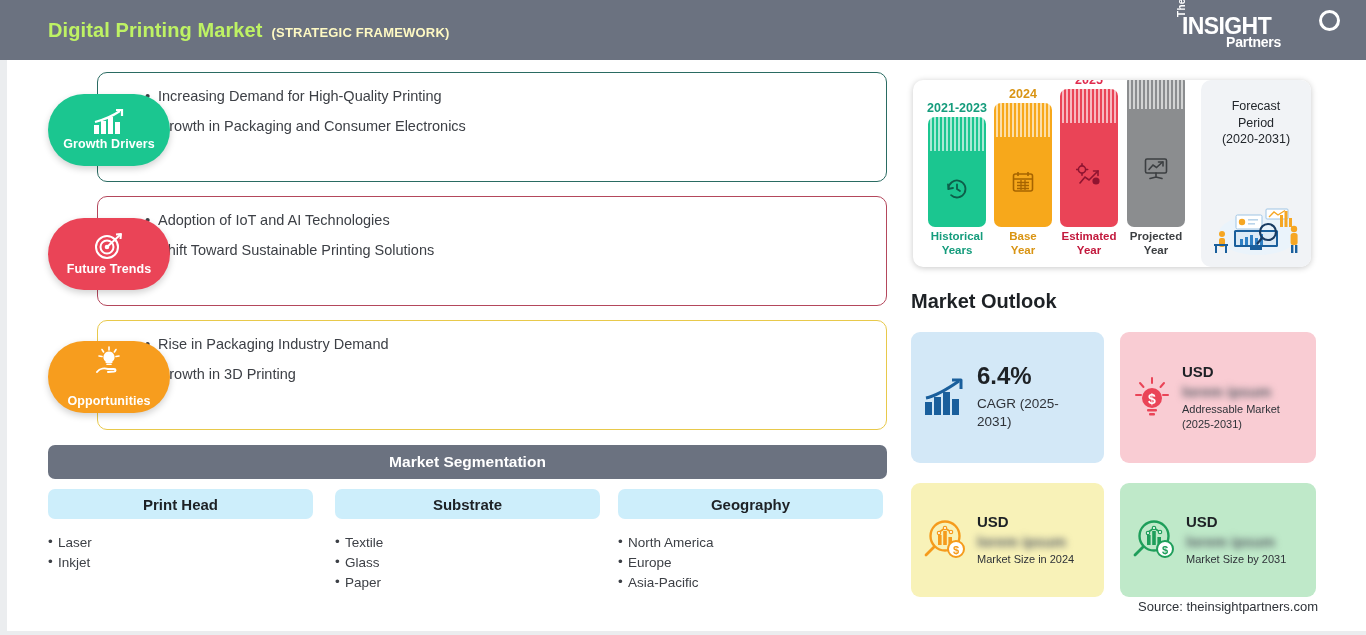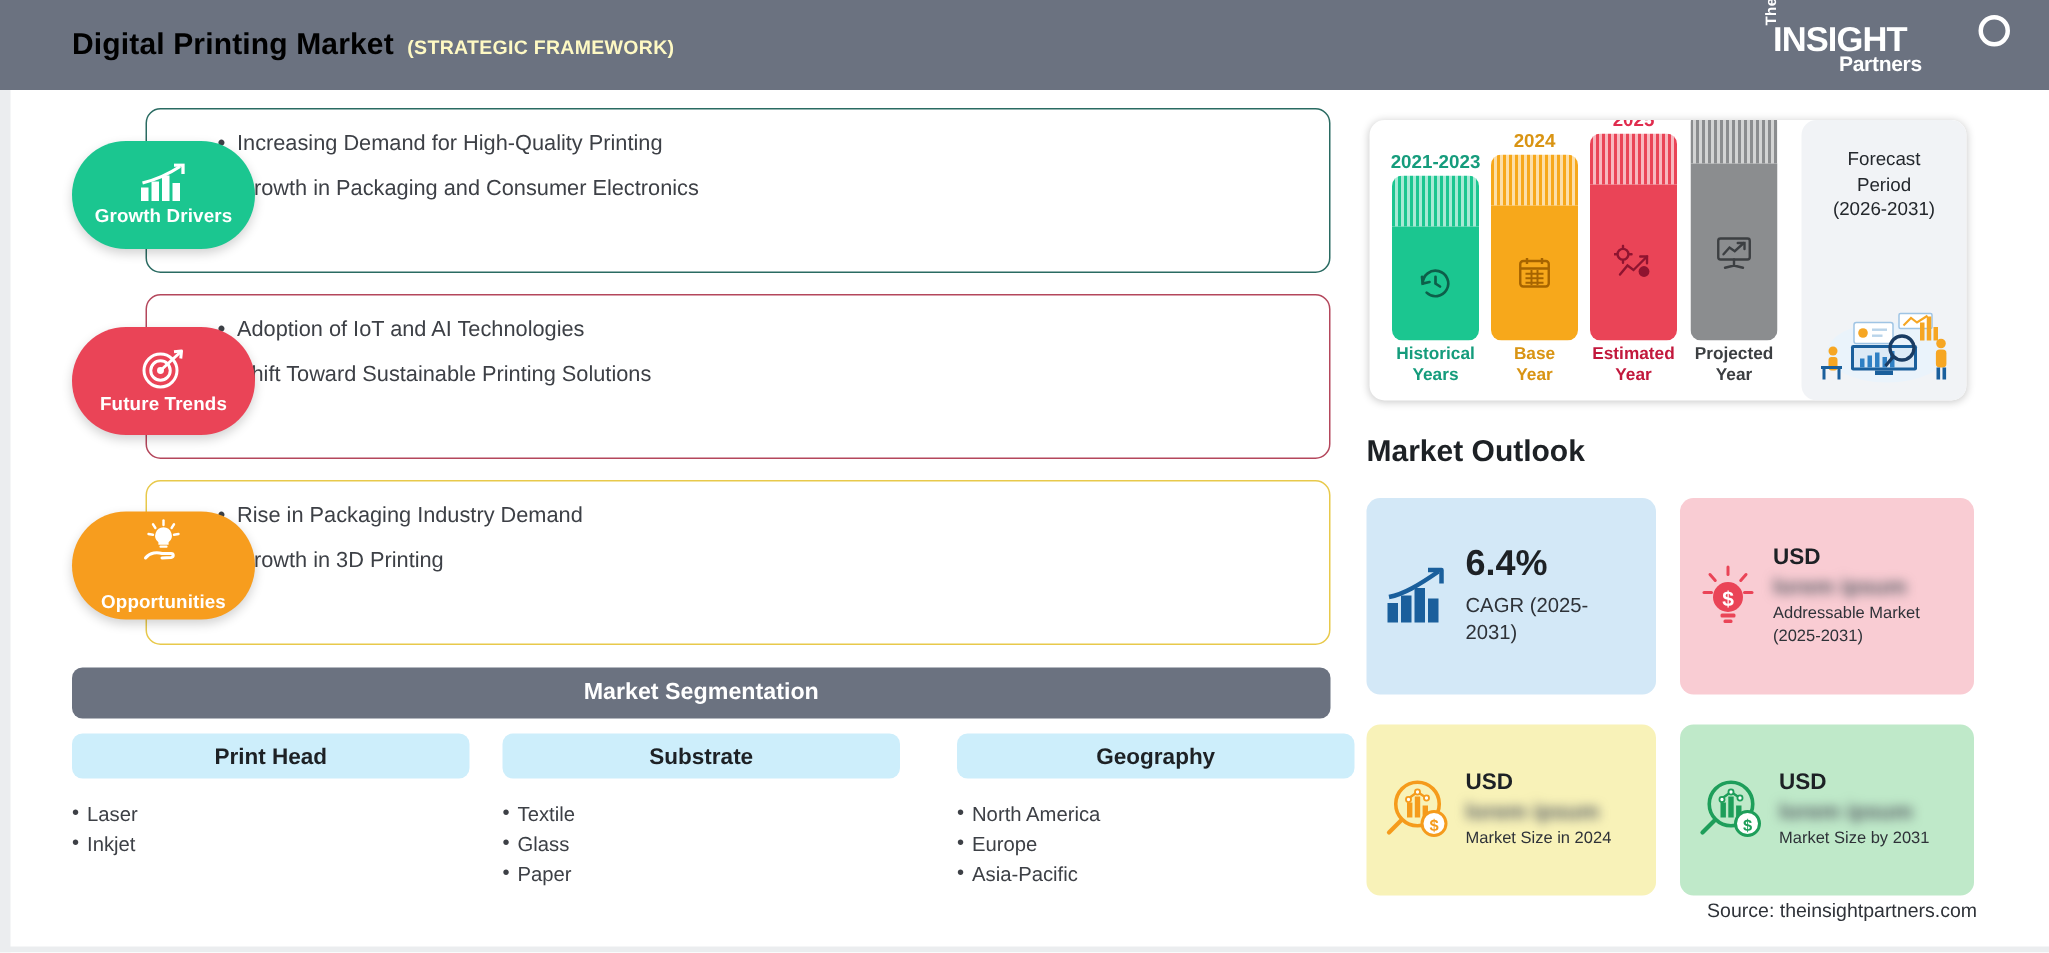--- a/index.html
+++ b/index.html
@@ -10,21 +10,21 @@
     overflow: hidden;
   }
   .page { position: relative; width: 1366px; height: 635px; background: #fff; }
 
   
   .header {
     position: absolute; left: 0; top: 0; width: 1366px; height: 60px;
     background: #6b7280; display: flex; align-items: center;
   }
   .header-title-wrap { position: absolute; left: 48px; top: 19px; display: flex; align-items: baseline; }
-  .header-title { font-size: 20px; font-weight: bold; color: #000000; letter-spacing: .1px; }
+  .header-title { font-size: 20px; font-weight: bold; color: #bef264; letter-spacing: .1px; }
   .header-sub { font-size: 13px; font-weight: bold; color: #fef9c3; margin-left: 9px; letter-spacing: .2px; }
   .logo { position: absolute; right: 18px; top: 8px; width: 200px; height: 46px; }
   .logo-the { position:absolute; left: 28px; top: 9px; font-size: 10px; color:#fff; font-weight:bold;
               transform: rotate(-90deg); transform-origin: left top; letter-spacing:.3px;}
   .logo-insight { position:absolute; left: 34px; top: 5px; font-size: 23px; font-weight: bold; color:#fff; letter-spacing:-.6px;}
   .logo-partners { position:absolute; left: 78px; top: 26px; font-size: 14px; font-weight: bold; color:#fff; letter-spacing:-.2px;}
   .logo-circle { position:absolute; left: 171px; top: 2px; width: 21px; height: 21px; border: 3px solid #fff; border-radius: 50%; }
 
   
   .frame-left { position:absolute; left:0; top:60px; width:7px; height:575px; background:#ebedef; }
@@ -66,21 +66,21 @@
   .seg-pill {
     width: 265px; height: 30px; background: #cdeefb; border-radius: 7px;
     display: flex; align-items: center; justify-content: center;
     font-size: 15px; font-weight: bold; color: #1d2125;
   }
   .seg-col ul { list-style: none; margin-top: 14px; padding-left: 12px; }
   .seg-col li { font-size: 13.5px; color: #3d4046; line-height: 1.48; position: relative; }
   .seg-col li::before { content:"•"; position:absolute; left:-10px; top:-1px; }
   #seg-col-0 { left: 48px; }
   #seg-col-1 { left: 335px; }
-  #seg-col-2 { left: 638px; }
+  #seg-col-2 { left: 618px; }
   #seg-col-0 ul { padding-left: 10px; }
   #seg-col-1 ul { padding-left: 10px; }
   #seg-col-2 ul { padding-left: 10px; }
 
   
   .forecast-panel {
     position: absolute; left: 913px; top: 80px; width: 398px; height: 187px;
     background: #fff; border-radius: 10px; box-shadow: 0 1px 6px rgba(0,0,0,.22);
     overflow: hidden;
   }
@@ -331,21 +331,21 @@
           <span>Projected</span><br>
           <span>Year</span>
         </div>
       </div>
     </div>
 
     <div class="forecast-right" style="background: rgb(241, 243, 246);">
       <div class="fr-title">
         <span>Forecast</span><br>
         <span>Period</span>
-        <span class="fr-yrs">(2026-2031)</span>
+        <span class="fr-yrs">(2020-2031)</span>
       </div>
       <div class="fr-illus">
         <svg width="100" height="60" viewBox="0 0 100 60">
           <ellipse cx="52" cy="38" rx="40" ry="20" fill="#eaf3fb"></ellipse>
           <rect x="30" y="18" width="26" height="14" rx="1.5" fill="#fff" stroke="#9fc4e4"></rect>
           <circle cx="36" cy="25" r="3.2" fill="#f6a623"></circle>
           <rect x="42" y="22" width="10" height="1.6" fill="#b9d4ea"></rect>
           <rect x="42" y="26" width="7" height="1.6" fill="#b9d4ea"></rect>
           <rect x="60" y="12" width="22" height="10" rx="1" fill="#fff" stroke="#9fc4e4"></rect>
           <path d="M63 20 L68 15 L72 18 L79 13.5" stroke="#f6a623" stroke-width="1.4" fill="none"></path>

